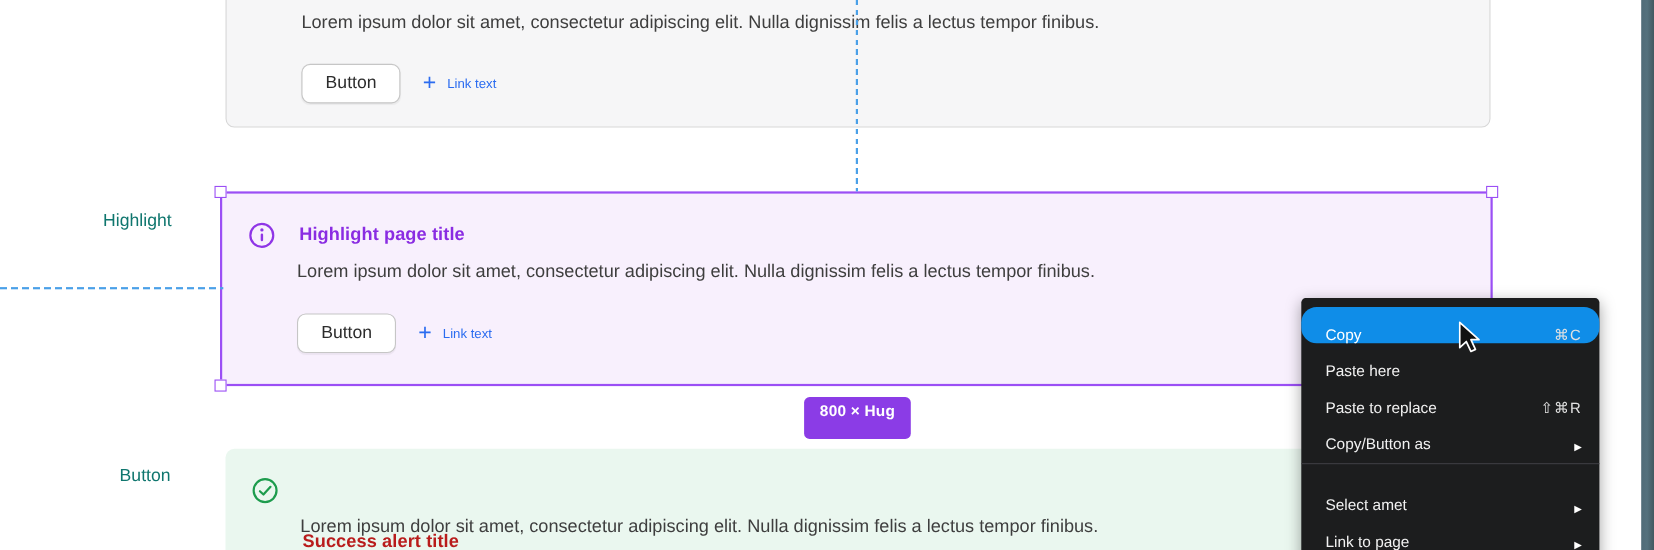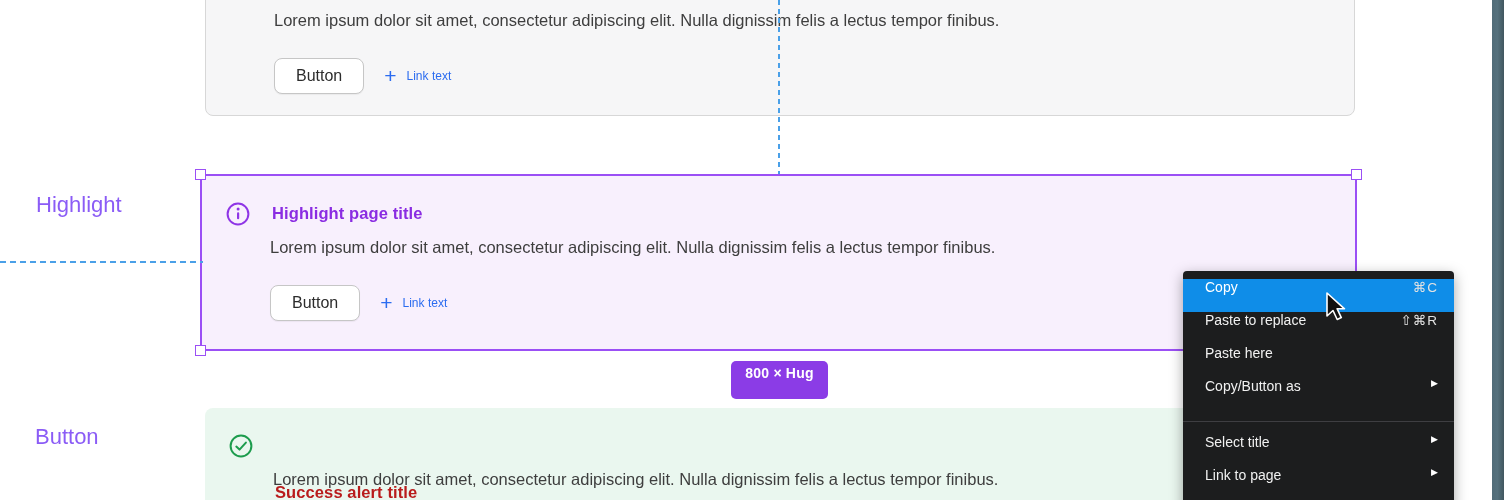--- a/index.html
+++ b/index.html
@@ -38,29 +38,29 @@
 
   
   .handle{position:absolute;width:11px;height:11px;background:#ffffff;border:1.5px solid #9b4ff5;z-index:4;}
 
   
   .size-badge{position:absolute;left:731px;top:361px;min-width:97px;height:38px;z-index:4;
     background:#8b3ce6;border-radius:5px;color:#ffffff;font-size:14px;font-weight:bold;
     line-height:25px;text-align:center;padding:0 8px;letter-spacing:.2px;}
 
   
-  .row-label{position:absolute;width:120px;text-align:left;font-size:22px;color:#8b5cf6;z-index:2;}
+  .row-label{position:absolute;width:120px;text-align:right;font-size:16px;color:#0f766e;z-index:2;}
   .row-label.highlight-label{left:36px;top:192px;}
   .row-label.success-label{left:35px;top:424px;}
 
   
   .menu{position:absolute;left:1183px;top:271px;width:271px;height:300px;z-index:10;
     background:#1c1d1e;border-radius:4px;padding-top:8px;box-shadow:0 4px 14px rgba(0,0,0,.35);}
-  .menu-item{display:flex;justify-content:space-between;align-items:flex-start;height:33px;
-    padding:0 16px 0 22px;font-size:14px;color:#f1f1f1;cursor:default;}
+  .menu-item{display:flex;justify-content:space-between;align-items:flex-end;height:33px;
+    padding:0 16px 0 22px;font-size:14px;color:#f1f1f1;cursor:default;border-radius:14px;}
   .menu-item.active{background:#0f8de8;color:#ffffff;}
   .menu-shortcut{color:#e2e2e2;font-size:13.5px;letter-spacing:1px;}
   .menu-arrow{color:#ffffff;font-size:9px;}
   .menu-sep{height:1px;background:#3e3e42;margin:10px 0 12px 0;}
 
   
   .cursor{position:absolute;left:1326px;top:292px;z-index:20;}
 
   
   .edge-bar{position:absolute;left:1492px;top:0;width:12px;height:500px;z-index:30;
@@ -121,33 +121,33 @@
     <div class="a-title">Success alert title</div>
     <div class="a-body">Lorem ipsum dolor sit amet, consectetur adipiscing elit. Nulla dignissim felis a lectus tempor finibus.</div>
   </section>
 
   <div class="menu">
     <div class="menu-item active">
       <span>Copy</span>
       <span class="menu-shortcut">⌘C</span>
     </div>
     <div class="menu-item">
+      <span>Paste here</span>
+    </div>
+    <div class="menu-item">
       <span>Paste to replace</span>
       <span class="menu-shortcut">⇧⌘R</span>
-    </div>
-    <div class="menu-item">
-      <span>Paste here</span>
     </div>
     <div class="menu-item">
       <span>Copy/Button as</span>
       <span class="menu-arrow">▶</span>
     </div>
     <div class="menu-sep"></div>
     <div class="menu-item">
-      <span>Select title</span>
+      <span>Select amet</span>
       <span class="menu-arrow">▶</span>
     </div>
     <div class="menu-item">
       <span>Link to page</span>
       <span class="menu-arrow">▶</span>
     </div>
   </div>
 
   <div class="cursor">
     <svg width="26" height="30" viewBox="0 0 26 30">

